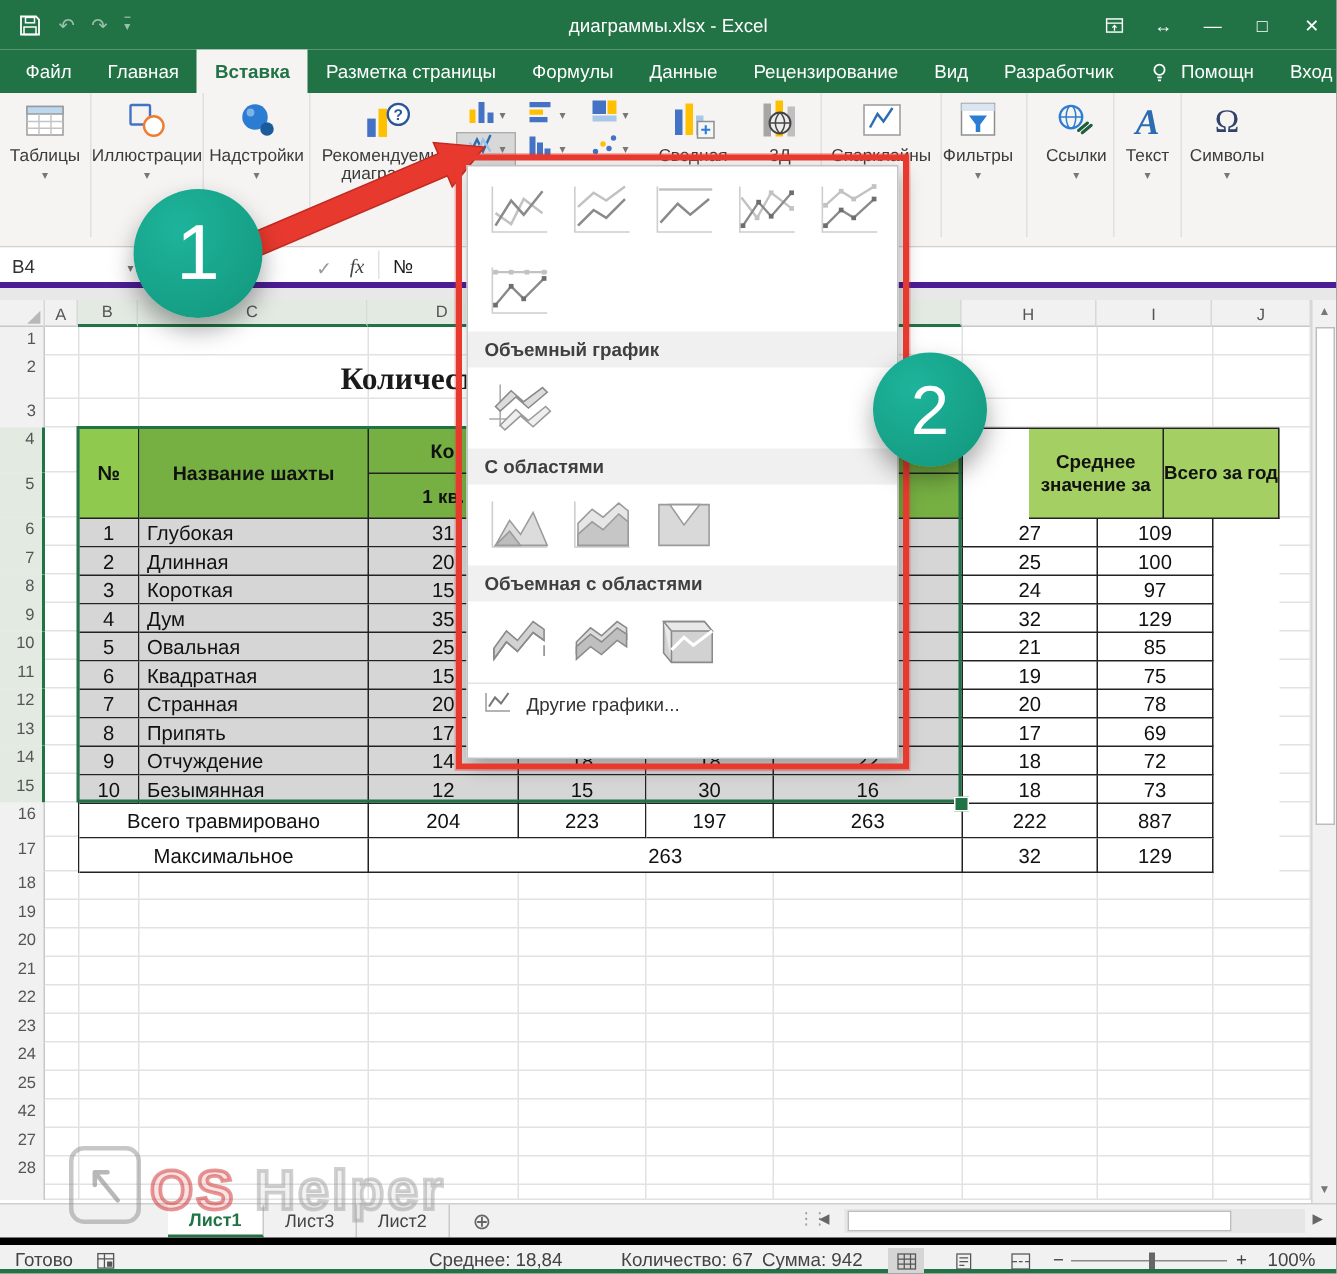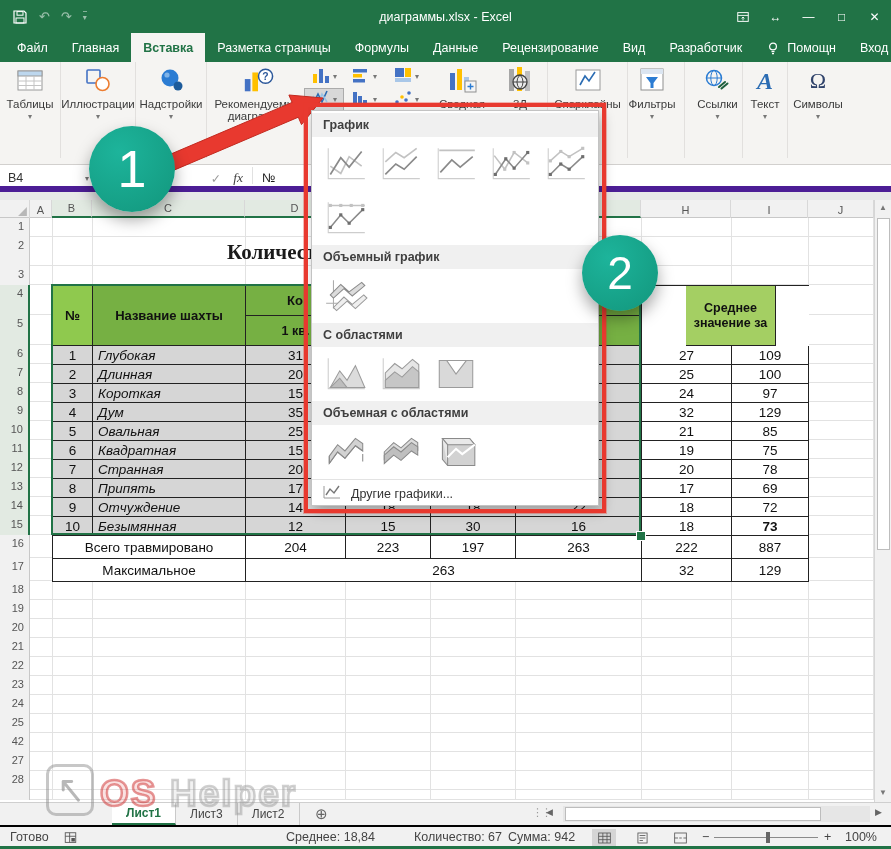--- a/index.html
+++ b/index.html
@@ -26,21 +26,21 @@
   .bigbtn{position:absolute;left:0;top:2px;width:100%;display:flex;flex-direction:column;align-items:center;color:#3b3b3b;}
   .bicon{height:32px;display:flex;align-items:center;}
   .bicon svg{width:32px;height:30px;}
   .blabel{font-size:11.5px;margin-top:2px;text-align:center;line-height:12px;}
   .caret{font-size:8px;color:#777;margin-top:3px;line-height:8px;}
   .scbtn{position:absolute;width:38px;height:21px;display:flex;align-items:center;justify-content:center;gap:2px;}
   .scbtn svg{width:20px;height:18px;}
   .scbtn.active{background:#d8d8d8;outline:1px solid #ababab;}
   .scbtn .caret{margin-top:0;}
   
-  .formulabar{left:0;top:165px;width:891px;height:27px;background:#fff;border-bottom:6px solid #4c1d95;box-sizing:border-box;font-size:12.5px;color:#333;}
+  .formulabar{left:0;top:165px;width:891px;height:27px;background:#fff;border-bottom:4px solid #4c1d95;box-sizing:border-box;font-size:12.5px;color:#333;}
   .namebox{position:absolute;left:0;top:0;width:96px;height:26px;border-right:1px solid #e1e1e1;display:flex;align-items:center;box-sizing:border-box;}
   .namebox .nbtext{padding-left:8px;flex:1;}
   .nbcaret{font-size:8px;color:#777;padding-right:6px;}
   .fbtn{position:absolute;top:0;height:26px;display:flex;align-items:center;justify-content:center;}
   .fdiv{position:absolute;top:2px;bottom:2px;width:1px;background:#e1e1e1;}
   .headgap{left:0;top:192px;width:891px;height:8px;background:#e8e8e8;}
   
   .colheaders{left:0;top:200px;width:874px;height:18px;background:#f1f1f1;display:flex;border-bottom:1px solid #c8c8c8;box-sizing:border-box;}
   .chcell{height:18px;display:flex;align-items:flex-end;justify-content:center;font-size:11px;color:#555;border-right:1px solid #d8d8d8;box-sizing:border-box;padding-bottom:2px;}
   .chcell.sel{background:#e2eae2;border-bottom:2px solid #217346;}
@@ -54,38 +54,38 @@
   .gut.sel{background:#e2eae2;border-right:2px solid #217346;}
   .titfrag{position:absolute;top:22px;font-family:"Liberation Serif",serif;font-weight:bold;font-size:21px;color:#1a1a1a;z-index:3;}
   
   .xtable{position:absolute;left:52px;top:67px;border-left:1px solid #222;border-top:1px solid #222;z-index:4;background:#fff;}
   .trow{display:flex;}
   .tc{box-sizing:border-box;border-right:1px solid #222;border-bottom:1px solid #222;display:flex;align-items:center;justify-content:center;font-size:13.5px;color:#111;overflow:hidden;}
   .hdark{background:#76b043;font-weight:bold;font-size:13px;}
   .hlight{background:#8fc94e;font-weight:bold;}
   .hsum{background:#a4cf63;font-weight:bold;font-size:12.5px;text-align:center;line-height:15px;}
   .cgray{background:#d6d6d6;}
-  .cname{justify-content:flex-start;padding-left:5px;font-style:italic;}
+  .cname{justify-content:flex-start;padding-left:5px;}
   .cb{font-weight:normal;background:#fff;}
   .selrect{position:absolute;left:51px;top:66px;width:590px;height:251px;border:2px solid #217346;box-sizing:border-box;z-index:5;pointer-events:none;}
   .selhandle{position:absolute;left:636px;top:313px;width:8px;height:8px;background:#217346;border:1px solid #fff;z-index:6;}
   
   .vscroll{left:874px;top:200px;width:17px;height:602px;background:#f1f1f1;border-left:1px solid #d6d6d6;box-sizing:border-box;}
   .vsbtn{position:absolute;left:2px;width:12px;text-align:center;font-size:8px;color:#777;}
   .vsthumb{position:absolute;left:2px;top:18px;width:11px;height:330px;background:#fff;border:1px solid #bdbdbd;}
   .sheettabs{left:0;top:802px;width:891px;height:23px;background:#f1f1f1;border-top:1px solid #cfcfcf;box-sizing:border-box;font-size:12px;color:#444;}
   .stabs{position:absolute;left:112px;top:0;display:flex;height:22px;}
   .stab{padding:0 14px;display:flex;align-items:center;border-right:1px solid #c9c9c9;}
   .stab.active{background:#fff;color:#217346;font-weight:bold;border-bottom:2px solid #217346;box-sizing:border-box;}
   .addsheet{position:absolute;left:315px;top:2px;font-size:15px;color:#666;}
   .hsplit{position:absolute;left:532px;top:3px;color:#999;font-size:11px;letter-spacing:-2px;}
   .hsbtn{position:absolute;top:4px;font-size:9px;color:#666;}
   .hstrack{position:absolute;left:563px;top:3px;width:307px;height:16px;background:#e6e6e6;}
   .hsthumb{position:absolute;left:2px;top:1px;width:256px;height:14px;background:#fff;border:1px solid #bdbdbd;box-sizing:border-box;}
-  .statusbar{left:0;top:825px;width:891px;height:24px;background:#f1f1f1;border-top:2px solid #000000;border-bottom:3px solid #217346;box-sizing:border-box;font-size:12.5px;color:#444;}
+  .statusbar{left:0;top:825px;width:891px;height:24px;background:#f1f1f1;border-top:5px solid #000000;border-bottom:3px solid #217346;box-sizing:border-box;font-size:12.5px;color:#444;}
   .sitem{position:absolute;top:3px;}
   .sicon{position:absolute;top:2px;width:24px;height:17px;display:flex;align-items:center;justify-content:center;}
   .sicon svg{width:15px;height:14px;}
   .sicon.pressed{background:#d5d5d5;}
   .zoomline{position:absolute;top:10px;height:1px;background:#8a8a8a;}
   .zoomthumb{position:absolute;top:5px;width:4px;height:11px;background:#666;}
   
   .redframe{left:304px;top:103px;width:302px;height:410px;border:4px solid #e8392f;box-sizing:border-box;z-index:52;pointer-events:none;box-shadow:0 0 0 1px rgba(232,57,47,.35);}
   .chartmenu{left:311px;top:110px;width:288px;height:396px;background:#fff;border:1px solid #c3c3c3;box-sizing:border-box;box-shadow:3px 5px 12px rgba(0,0,0,.28);z-index:50;padding-top:2px;}
   .mhead{height:24px;background:#f0f0f0;display:flex;align-items:center;padding-left:11px;font-size:12.5px;font-weight:bold;color:#3f3f3f;box-sizing:border-box;}
@@ -512,20 +512,21 @@
             <div style="display:flex;flex-direction:column;">
               <div class="tc hdark" style="width:396px;height:30px;justify-content:flex-start;padding-left:41px;">Ко</div>
               <div class="trow">
                 <div class="tc hdark" style="width:100px;height:30px;font-size:12.5px;">1 кв.</div>
                 <div class="tc hdark" style="width:85px;height:30px;"></div>
                 <div class="tc hdark" style="width:85px;height:30px;"></div>
                 <div class="tc hdark" style="width:126px;height:30px;"></div>
               </div>
             </div>
             <div class="tc hsum" style="width:90px;height:60px;margin-left:44px;">Среднее значение за</div>
+            <div class="tc hsum" style="width:77px;height:60px;">Всего за год</div>
           </div>
         </div>
       </div>
       <div id="tbody">
           <div class="trow">
             <div class="tc cgray" style="width: 40px; height: 19px;">1</div>
             <div class="tc cgray cname" style="width: 153px; height: 19px;">Глубокая</div>
             <div class="tc cgray" style="width: 100px; height: 19px;">31</div>
             <div class="tc cgray" style="width: 85px; height: 19px;"></div>
             <div class="tc cgray" style="width: 85px; height: 19px;"></div>
@@ -614,21 +615,21 @@
             <div class="tc" style="width: 77px; height: 19px;">72</div>
           </div>
           <div class="trow">
             <div class="tc cgray" style="width: 40px; height: 19px;">10</div>
             <div class="tc cgray cname" style="width: 153px; height: 19px;">Безымянная</div>
             <div class="tc cgray" style="width: 100px; height: 19px;">12</div>
             <div class="tc cgray" style="width: 85px; height: 19px;">15</div>
             <div class="tc cgray" style="width: 85px; height: 19px;">30</div>
             <div class="tc cgray" style="width: 126px; height: 19px;">16</div>
             <div class="tc" style="width: 90px; height: 19px;">18</div>
-            <div class="tc" style="width: 77px; height: 19px; font-weight: bold;">73</div>
+            <div class="tc" style="width: 77px; height: 19px;">73</div>
           </div>
         </div>
       <div class="trow" id="totalsrow">
           <div class="tc cb" style="width: 193px; height: 23px;">Всего травмировано</div>
           <div class="tc cb" style="width: 100px; height: 23px;">204</div>
           <div class="tc cb" style="width: 85px; height: 23px;">223</div>
           <div class="tc cb" style="width: 85px; height: 23px;">197</div>
           <div class="tc cb" style="width: 126px; height: 23px;">263</div>
           <div class="tc cb" style="width: 90px; height: 23px;">222</div>
           <div class="tc cb" style="width: 77px; height: 23px;">887</div>
@@ -696,21 +697,20 @@
         </svg>
       </span>
     <span class="sitem" style="left:702px;">−</span>
     <div class="zoomline" style="left:714px;width:104px;"></div>
     <div class="zoomthumb" style="left:766px;"></div>
     <span class="sitem" style="left:824px;">+</span>
     <span class="sitem" style="left:845px;">100%</span>
   </div>
 
   <div class="abs chartmenu" id="chartmenu">
-      <div class="mhead">График</div>
       <div class="mrow">
         <div class="tile">
           <svg viewBox="0 0 44 36">
             <path d="M5 3v29h35" stroke="#cdcdcd" fill="none"></path>
             <path d="M7 20l10 7 8-16 12 9" stroke="#c2c2c2" stroke-width="1.6" fill="none"></path>
             <path d="M7 28L17 12l8 9 12-15" stroke="#8a8a8a" stroke-width="1.6" fill="none"></path>
           </svg>
         </div>
         <div class="tile">
           <svg viewBox="0 0 44 36">

